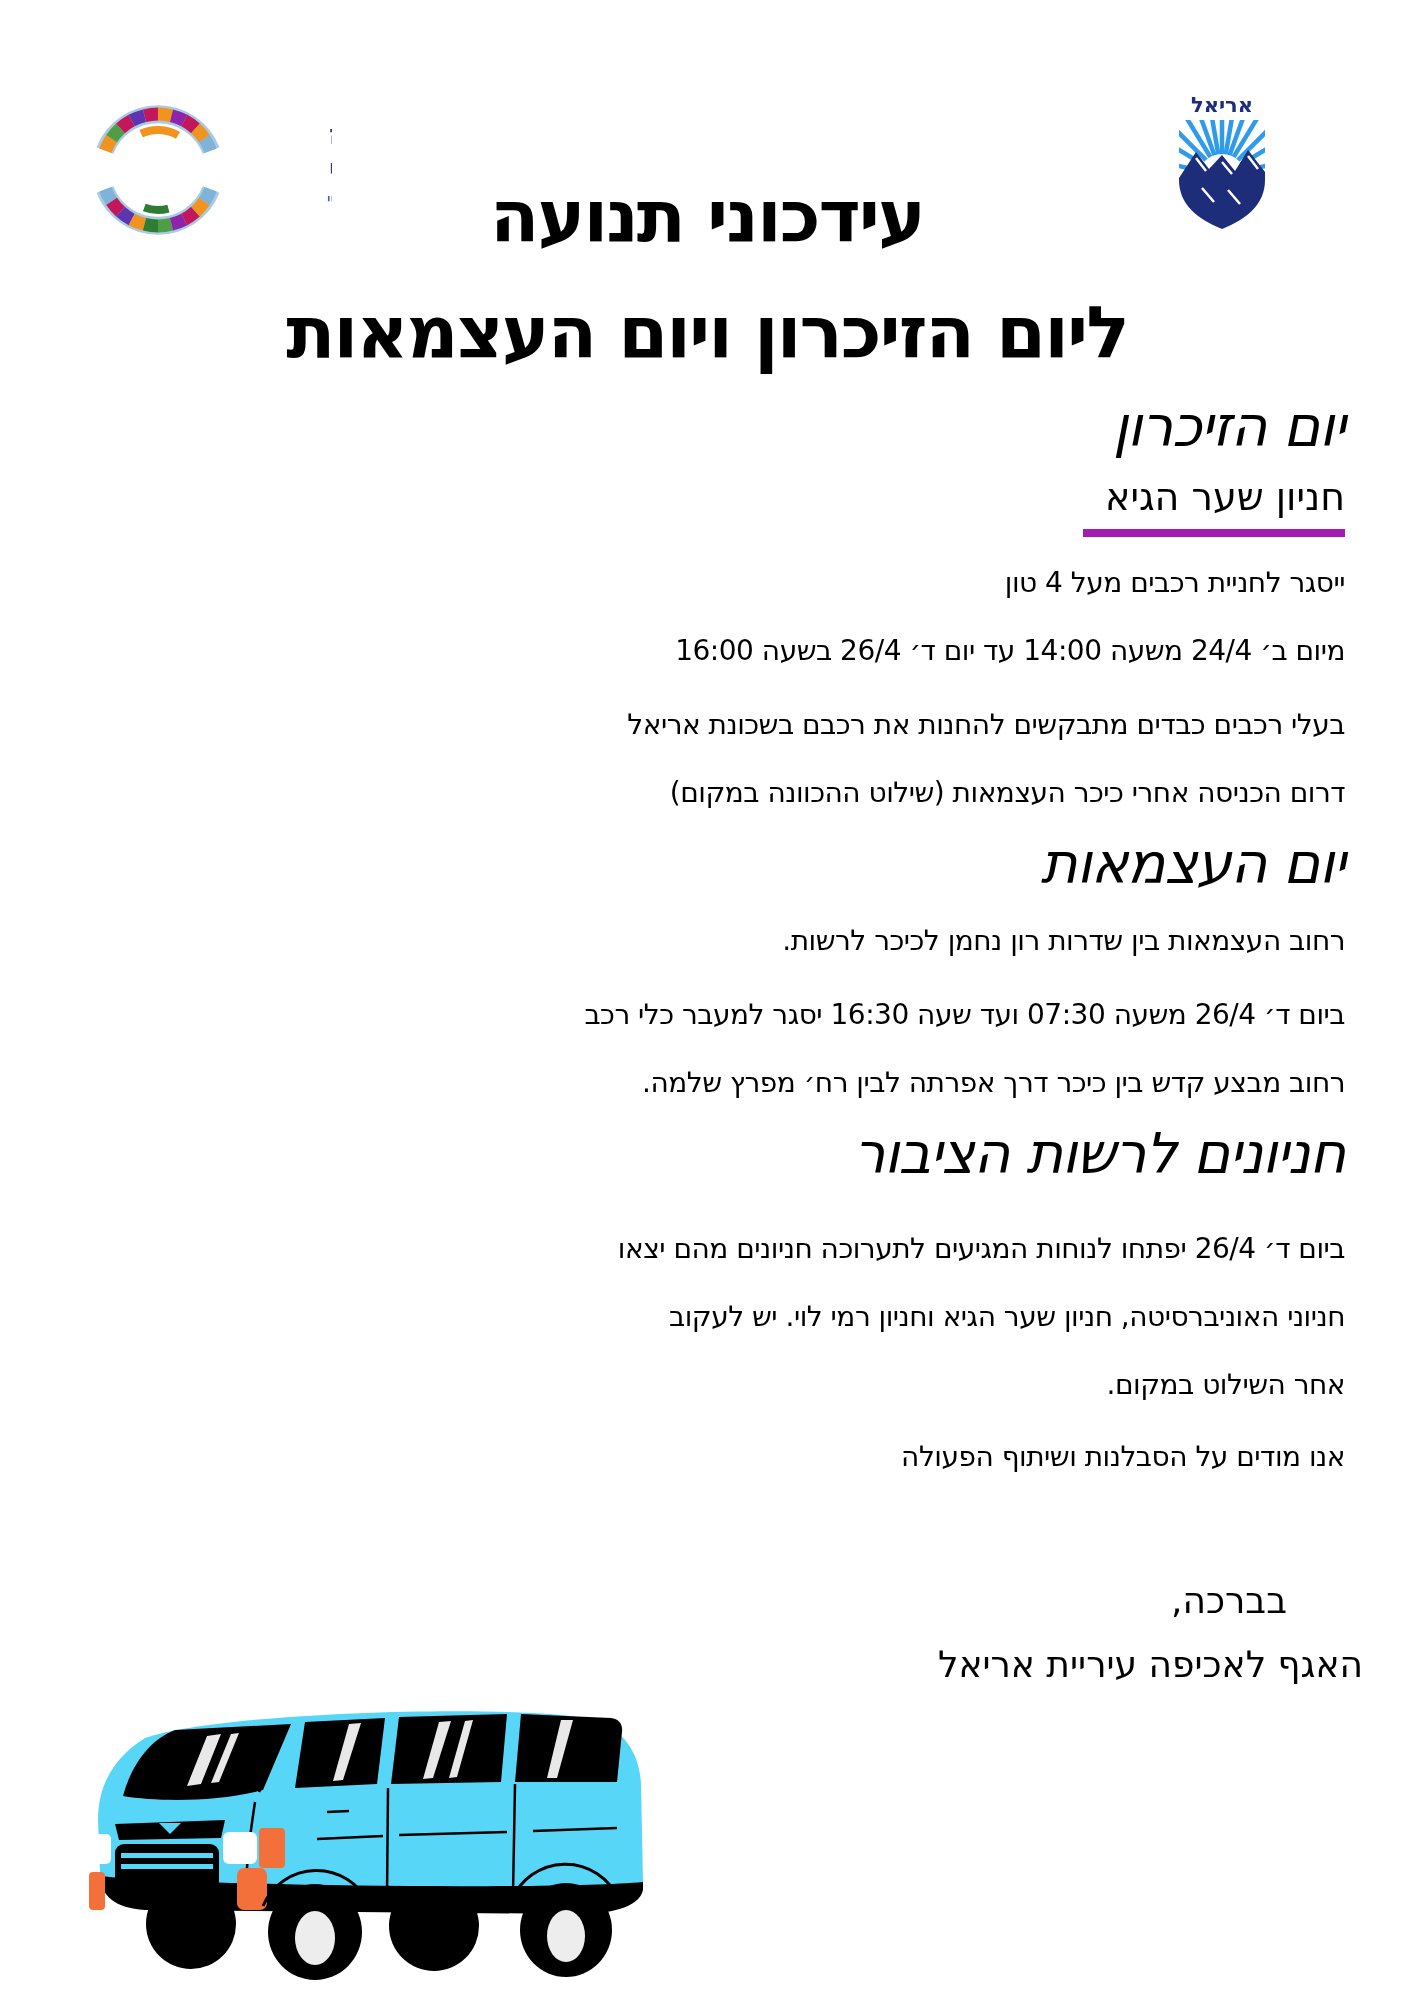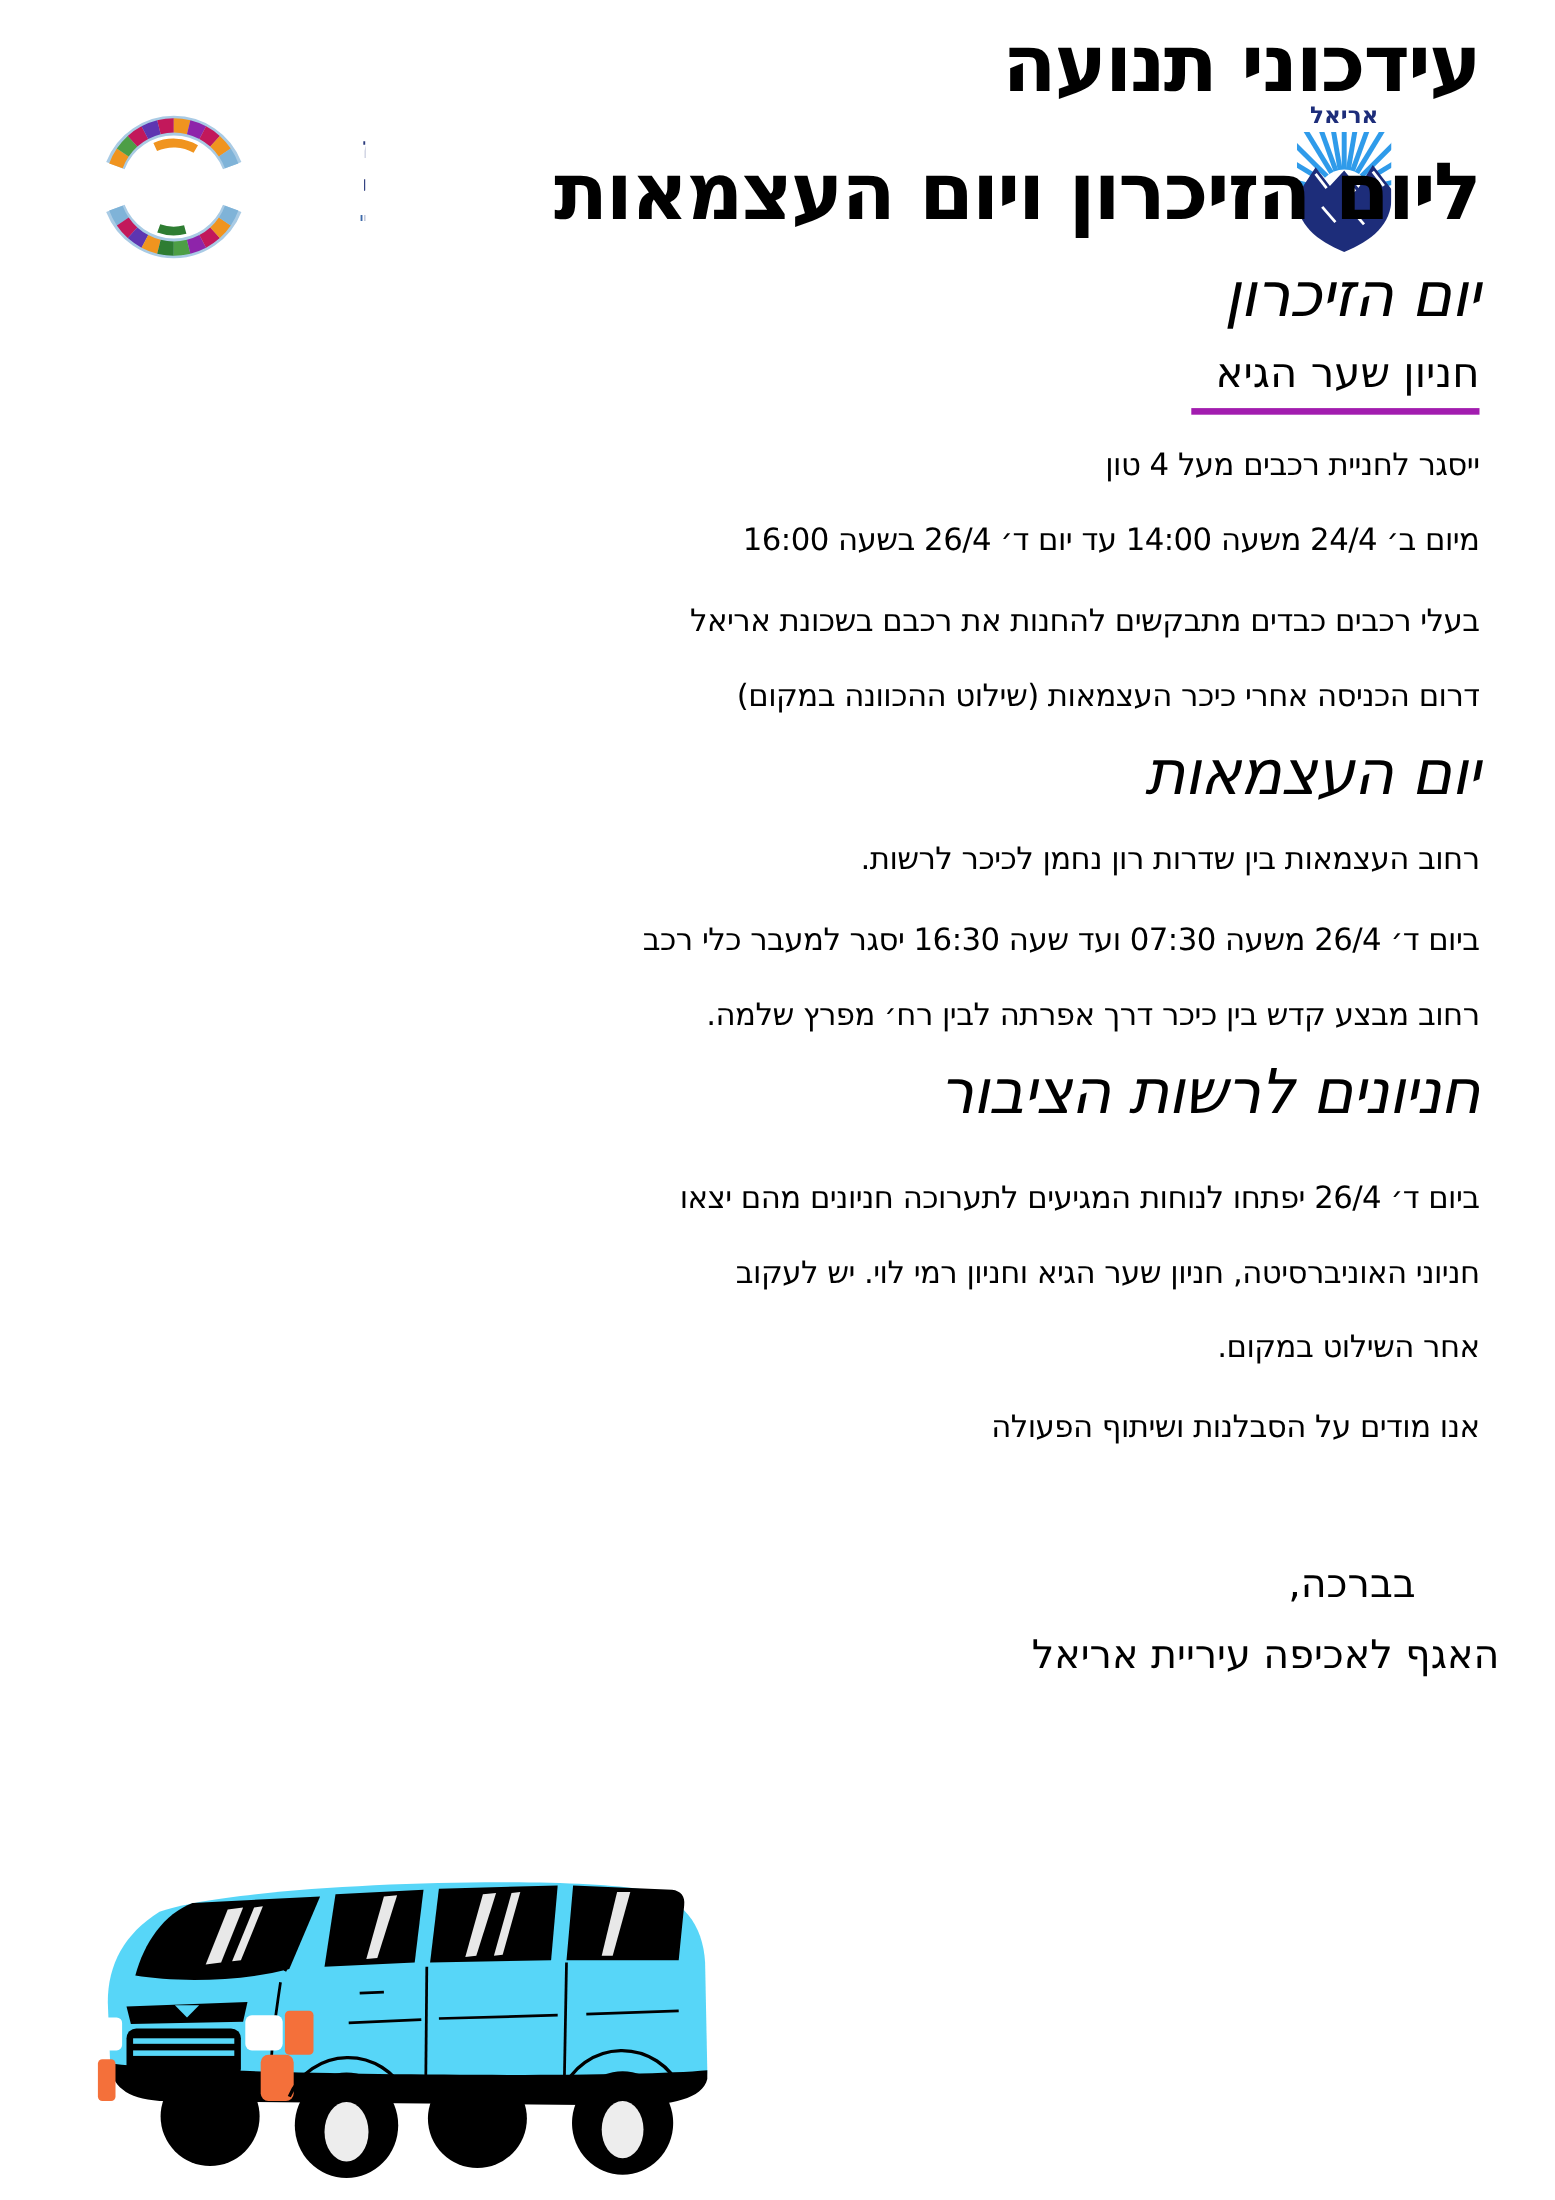--- a/index.html
+++ b/index.html
@@ -3,27 +3,27 @@
 <meta charset="utf-8">
 <style>
   html,body{margin:0;padding:0;}
   body{
     width:1414px;height:2000px;background:#ffffff;overflow:hidden;position:relative;
     font-family:"DejaVu Sans","Liberation Sans",sans-serif;color:#000;
     direction:rtl;
   }
   .page{position:absolute;inset:0;background:#fff;}
   .content{position:absolute;top:0;right:69px;left:69px;text-align:right;}
-  .title-block{font-weight:bold;
+  .title-block{padding-top:158px;text-align:center;font-weight:bold;
     font-size:72px;line-height:116px;letter-spacing:-2px;color:#000;}
   .title-line{white-space:nowrap;}
   h2.section-heading{font-size:56px;line-height:74px;font-weight:500;margin:0;letter-spacing:-1px;font-style:italic;}
   .mt1{margin-top:40px}.mt2{margin-top:36px}.mt3{margin-top:20px}
   .subheading{margin-top:6px;font-size:38px;line-height:54px;font-weight:400;}
-  .subheading span{display:inline-block;border-bottom:6px solid #a21caf;padding-bottom:5px;padding-left:22px;}
+  .subheading span{display:inline-block;border-bottom:8px solid #a21caf;padding-bottom:5px;padding-left:22px;}
   .para{margin:0;}
   .p1a{margin-top:12px}.p1b{margin-top:6px}
   .p2a{margin-top:6px}.p2b{margin-top:6px}
   .p3a{margin-top:24px}.p3b{margin-top:0}
   .line{font-size:28px;line-height:68px;letter-spacing:-0.5px;white-space:nowrap;}
   .thanks{margin-top:4px;}
   .salutation{margin-top:78px;margin-right:58px;font-size:36px;line-height:64px;}
   .signature{margin-right:-18px;font-size:36px;line-height:64px;}
   .community-logo-box{position:absolute;top:96px;left:92px;width:240px;height:150px;}
   .ariel-logo-box{position:absolute;top:92px;left:1166px;width:112px;height:142px;}

